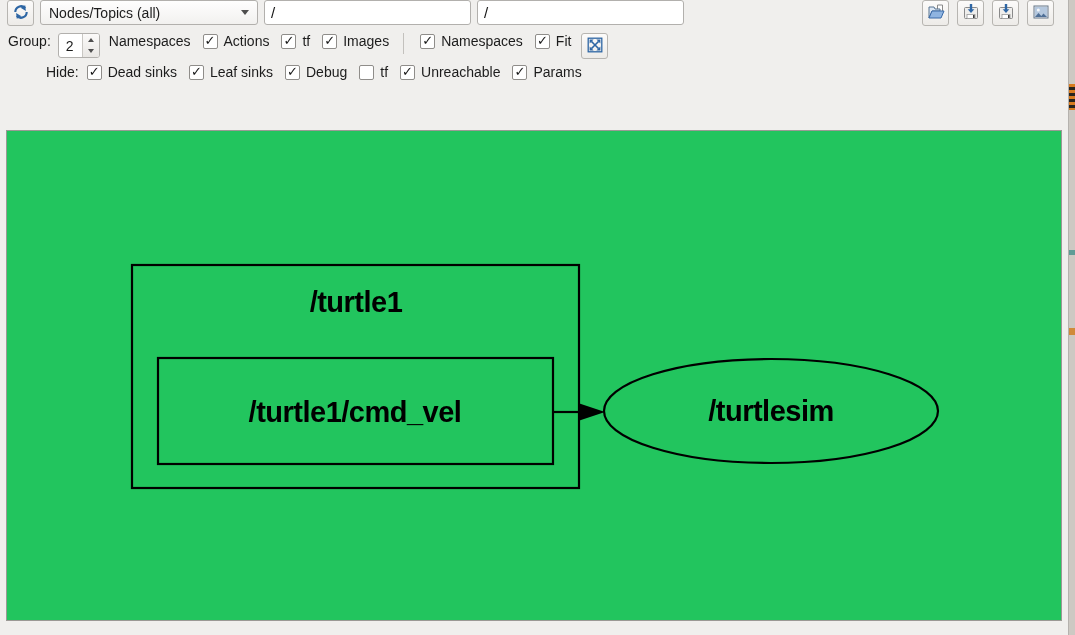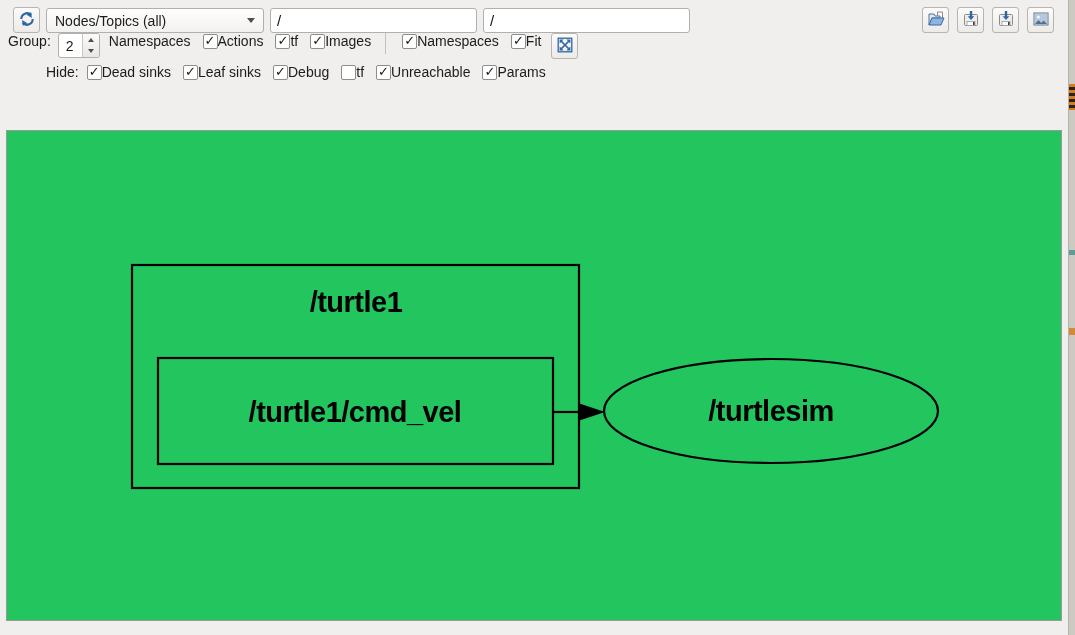--- a/index.html
+++ b/index.html
@@ -27,21 +27,21 @@
   .help-badge{
     width:17px;height:17px;border-radius:50%;
     background:radial-gradient(circle at 35% 30%, #7aa6da 0%, #2d5c9e 70%);
     border:1px solid #1d4a85;box-sizing:border-box;
     color:#fff;font-size:11px;font-weight:bold;
     display:flex;align-items:center;justify-content:center;
   }
   .win-min{font-size:16px;font-weight:bold;color:#2b2b2b;line-height:1;}
   .win-close{font-size:15px;font-weight:600;color:#2b2b2b;line-height:1;}
   
-  .toolbar{height:33px;display:flex;align-items:flex-end;gap:6px;padding:0 8px 0 13px;}
+  .toolbar{height:33px;display:flex;align-items:flex-start;gap:6px;padding:0 8px 0 7px;}
   .tbtn{
     width:27px;height:26px;flex:none;border:1px solid #b7b5b1;border-radius:3px;
     background:linear-gradient(#fcfbfa,#edebe8);
     display:flex;align-items:center;justify-content:center;padding:0;cursor:default;
   }
   .combo{
     width:218px;height:25px;box-sizing:border-box;border:1px solid #b2b0ad;border-radius:3px;
     background:linear-gradient(#fefefe,#f2f1ef);
     display:flex;align-items:center;padding:0 8px;font-size:14px;
   }
@@ -50,21 +50,21 @@
     width:207px;height:25px;box-sizing:border-box;border:1px solid #b2b0ad;border-radius:3px;
     background:#fff;padding:0 6px;font-size:15px;font-family:inherit;color:#111;outline:none;
   }
   .toolbar-spacer{flex:1;}
   .save-group{display:flex;align-items:center;gap:8px;margin-right:6px;}
   
   .row{display:flex;align-items:flex-start;font-size:14px;padding:0 8px;}
   .options-row{height:31px;}
   .hide-row{height:29px;padding-left:46px;}
   .row-label{flex:none;}
-  .cb-group{display:flex;align-items:center;margin-left:12px;flex:none;}
+  .cb-group{display:flex;align-items:center;gap:6px;margin-left:12px;flex:none;}
   .cb-group.first{margin-left:8px;}
   .checkbox{
     width:15px;height:15px;box-sizing:border-box;background:#fff;
     border:1px solid #8f8d8a;border-radius:2px;flex:none;
     display:inline-flex;align-items:center;justify-content:center;
   }
   .checkbox.checked::after{content:"✓";font-size:13px;font-weight:bold;color:#161616;line-height:1;margin-top:-1px;}
   .spinbox{
     width:42px;height:25px;box-sizing:border-box;margin-left:7px;
     border:1px solid #b2b0ad;border-radius:3px;background:#fff;display:flex;overflow:hidden;flex:none;

